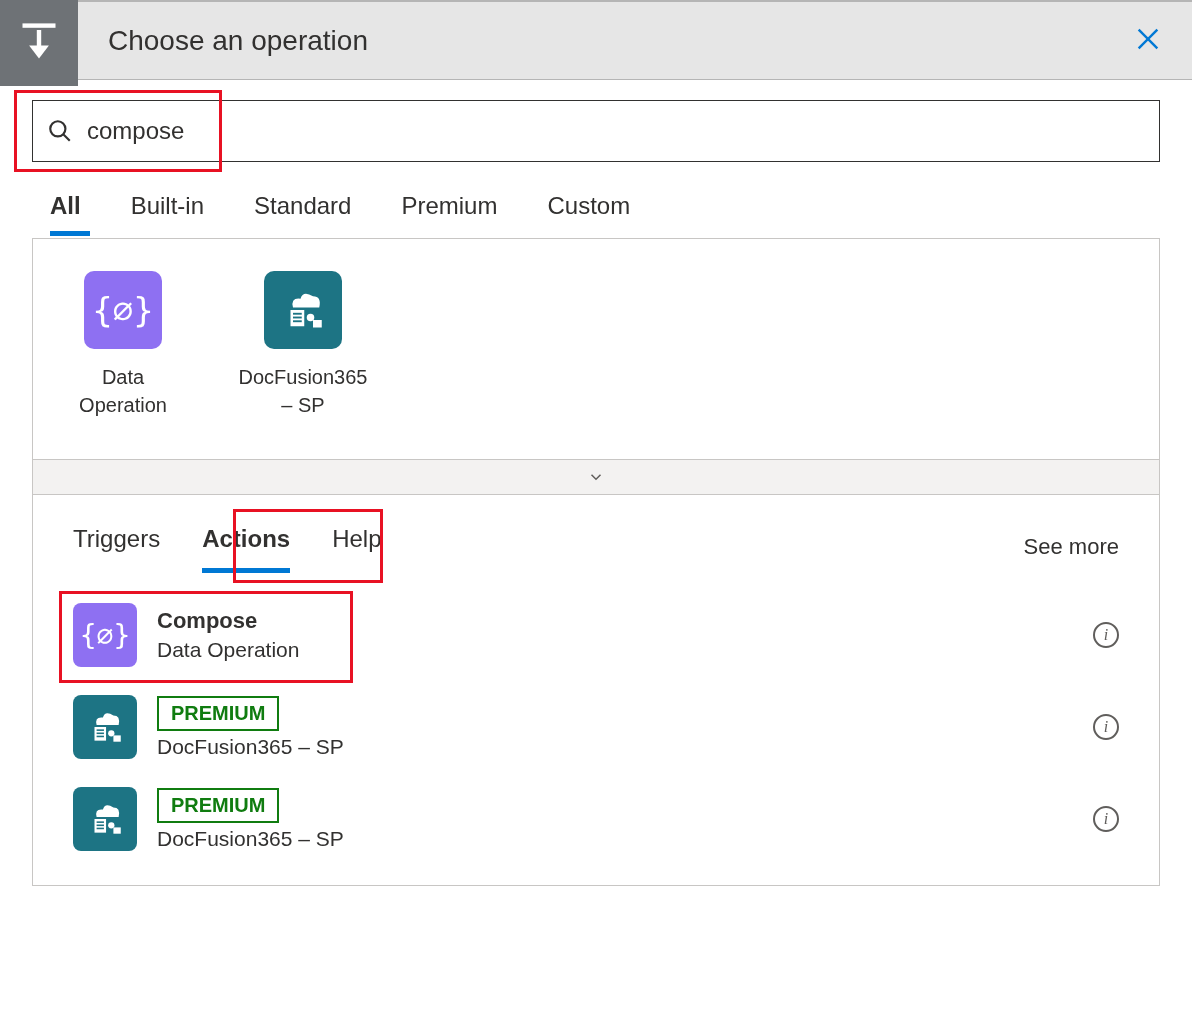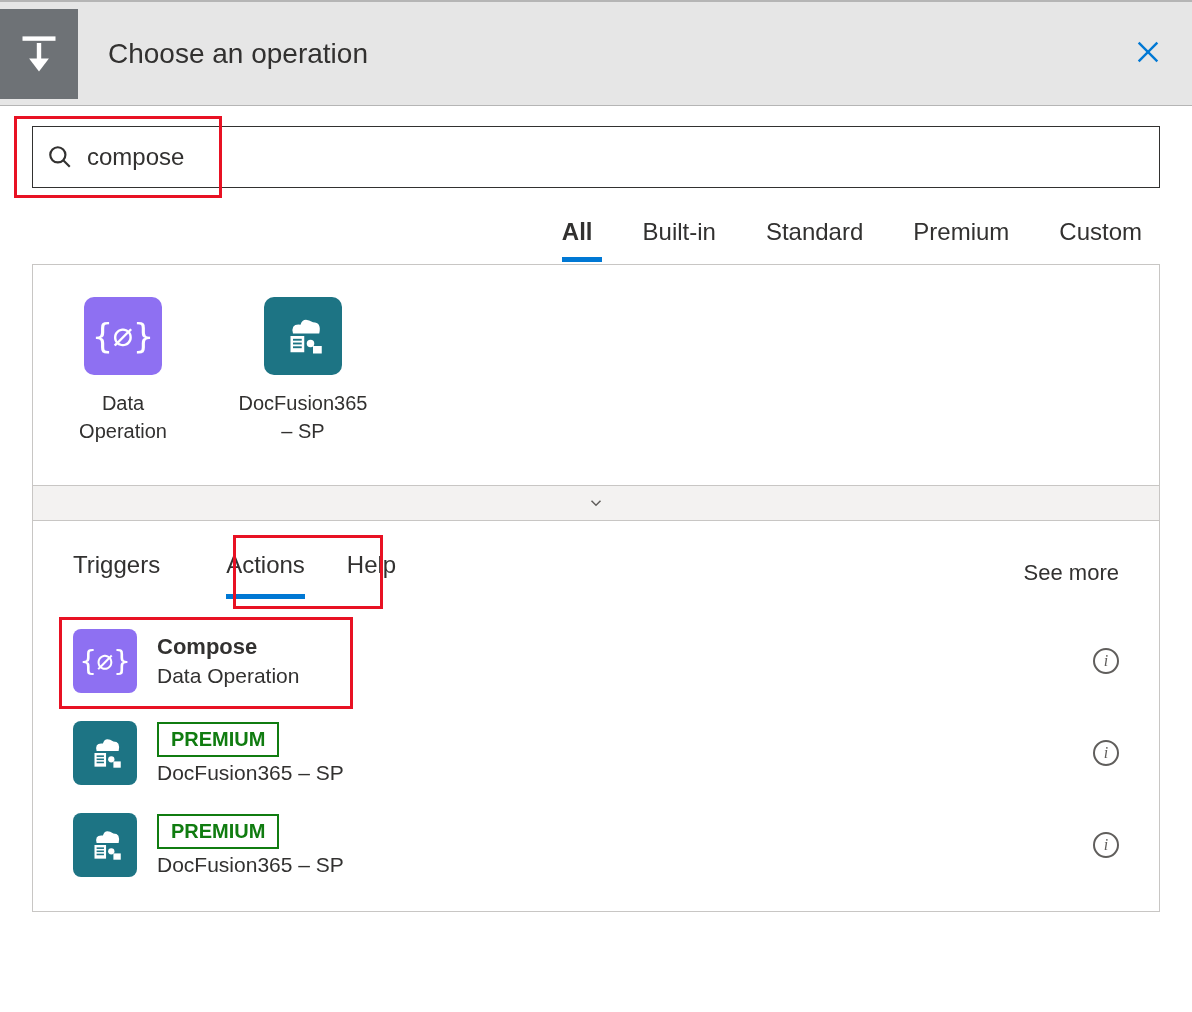--- a/index.html
+++ b/index.html
@@ -5,21 +5,21 @@
   * { box-sizing: border-box; margin: 0; padding: 0; }
   body { font-family: "Segoe UI", -apple-system, sans-serif; background: #fff; color: #323130; width: 1192px; }
 
   
   .header {
     display: flex;
     align-items: center;
     background: #e6e6e6;
     border-top: 2px solid #b5b5b5;
     border-bottom: 1px solid #b5b5b5;
-    height: 106px;
+    height: 80px;
     position: relative;
   }
   .header-icon-box {
     width: 78px;
     height: 90px;
     background: #6e7276;
     display: flex;
     align-items: center;
     justify-content: center;
   }
@@ -66,21 +66,20 @@
     border: 3px solid #e81123;
     pointer-events: none;
   }
 
   
   .cat-tabs {
     display: flex;
     gap: 50px;
     padding: 18px 50px 0 50px;
     font-size: 24px;
-    justify-content: flex-end;
   }
   .cat-tab {
     padding-bottom: 14px;
     cursor: pointer;
     color: #323130;
     position: relative;
   }
   .cat-tab.active {
     font-weight: 600;
   }
@@ -148,21 +147,21 @@
     padding: 30px 40px 10px 40px;
     gap: 42px;
     font-size: 24px;
     position: relative;
   }
   .subtab {
     cursor: pointer;
     padding-bottom: 16px;
     position: relative;
   }
-  .subtab.active { font-weight: 400; margin-left: 24px; }
+  .subtab.active { font-weight: 700; }
   .subtab.active::after {
     content: "";
     position: absolute;
     bottom: -4px;
     left: 0;
     right: 0;
     height: 5px;
     background: #0078d4;
   }
   .see-more {

